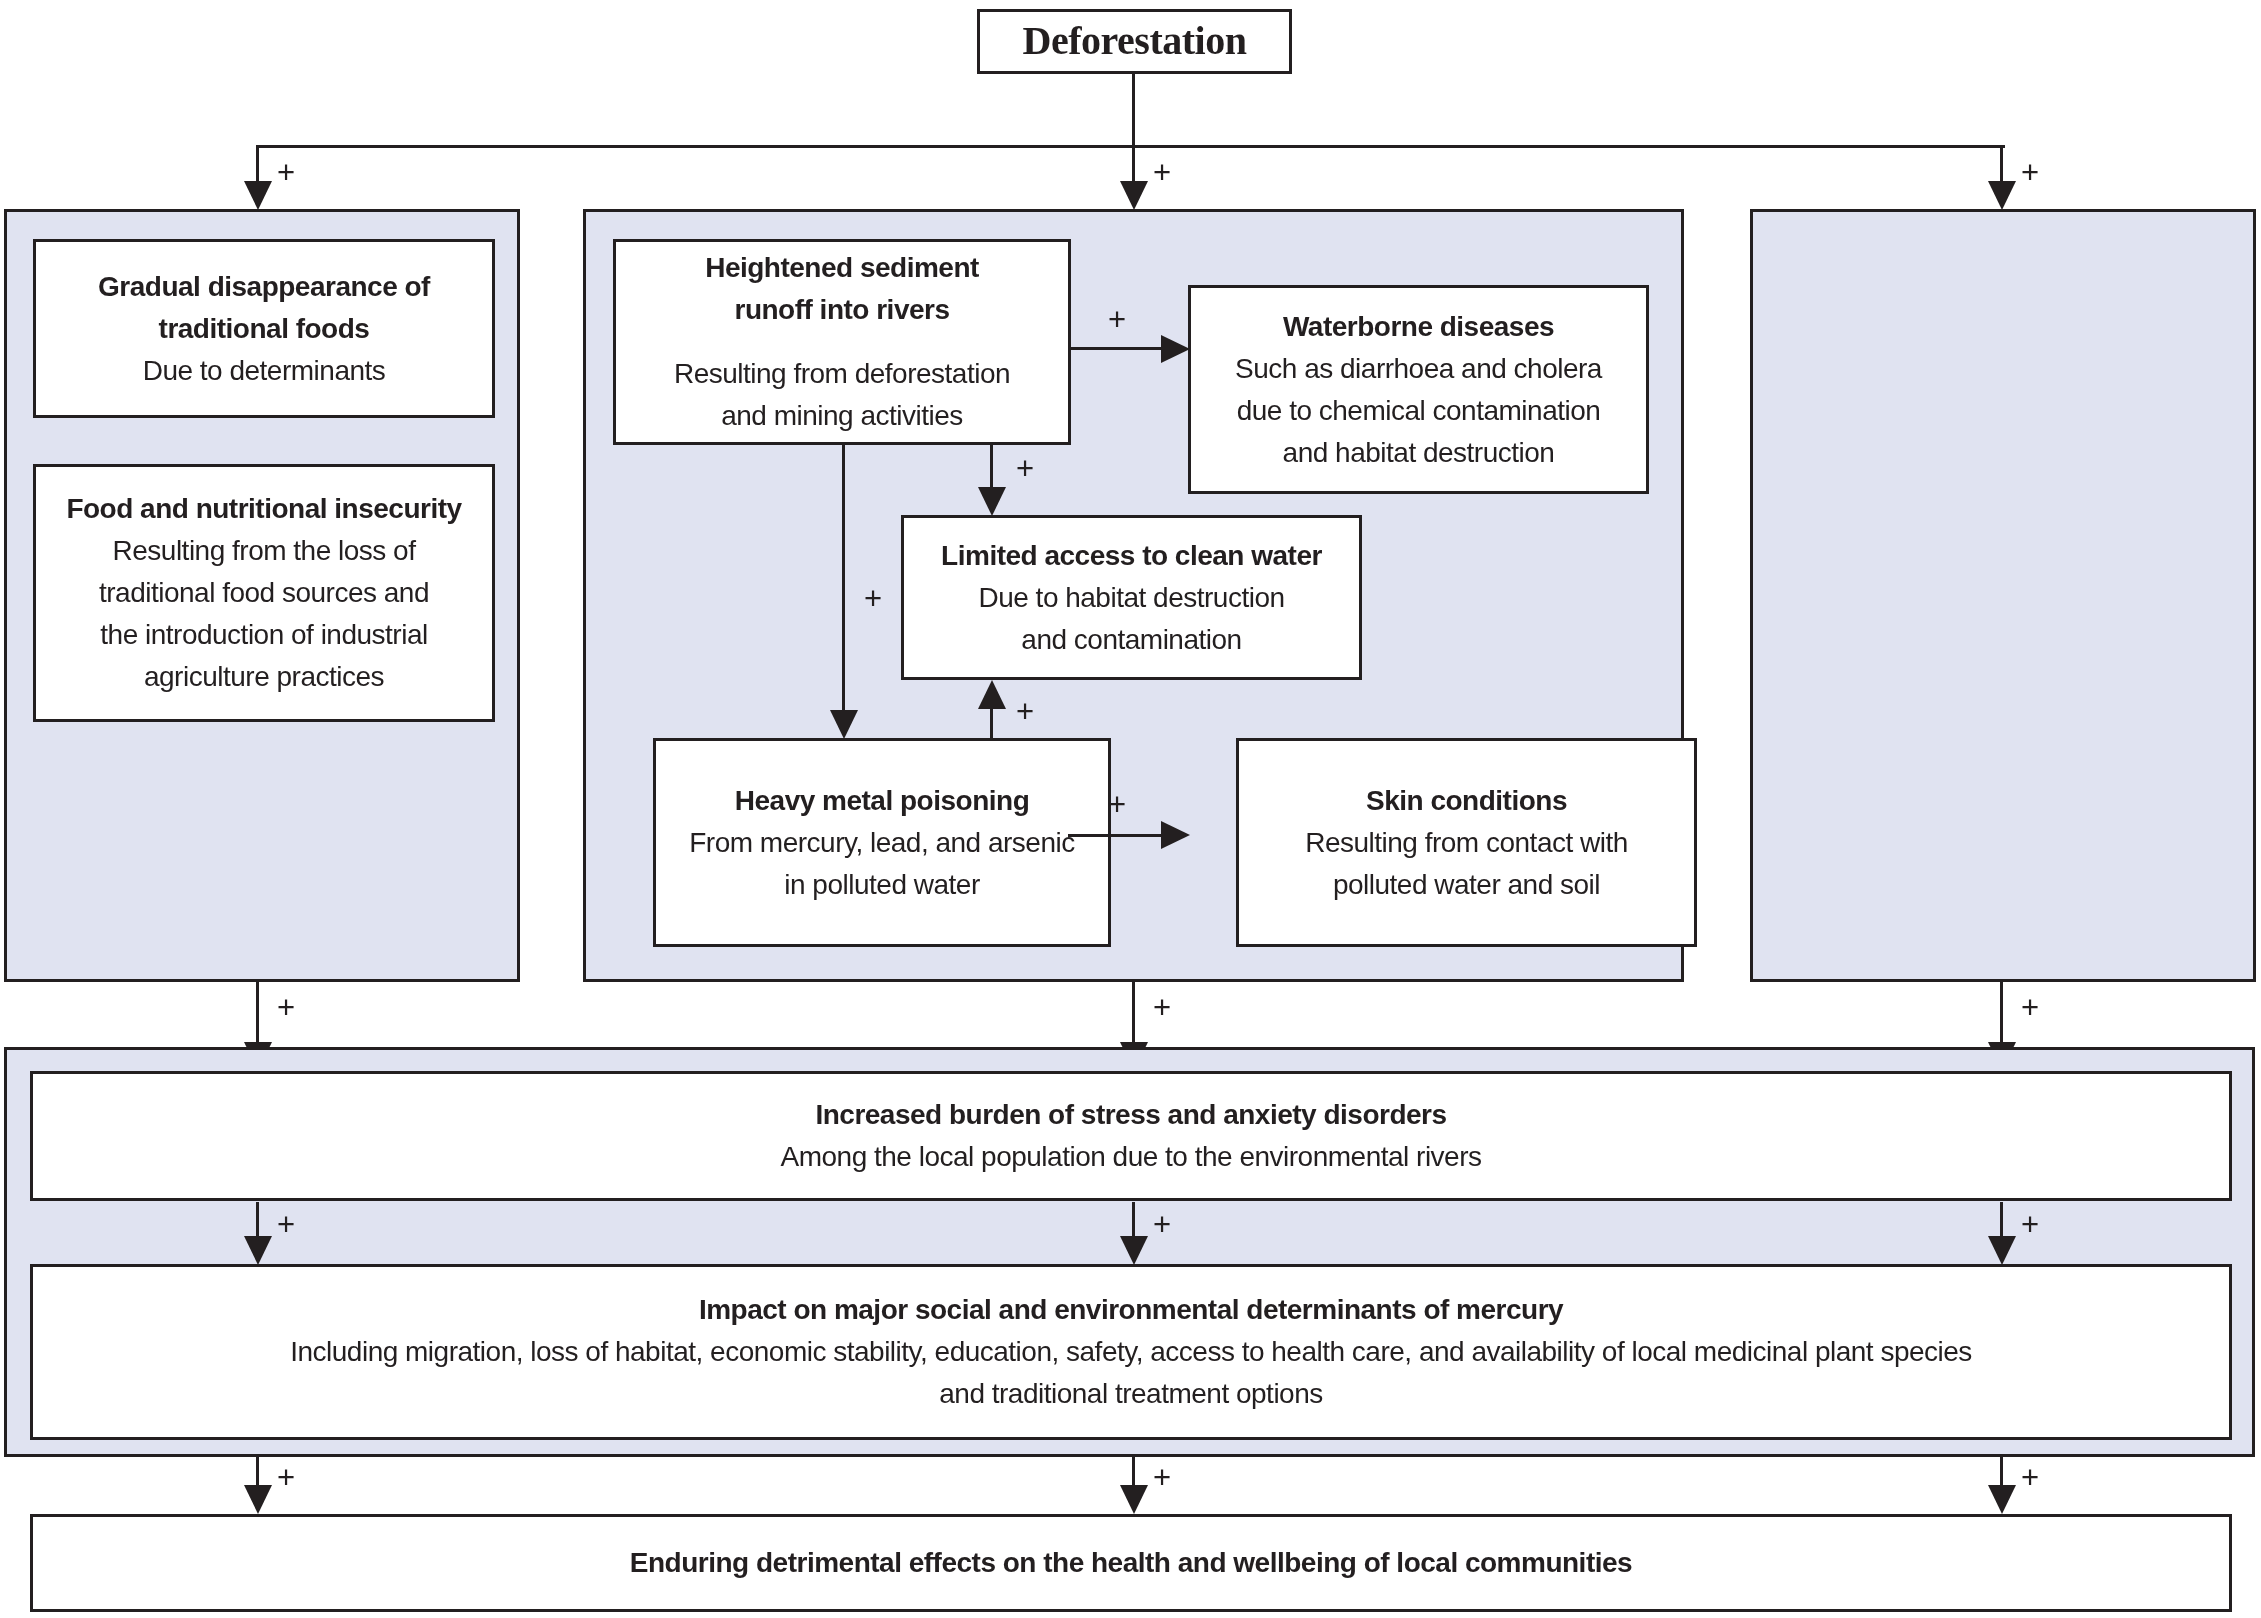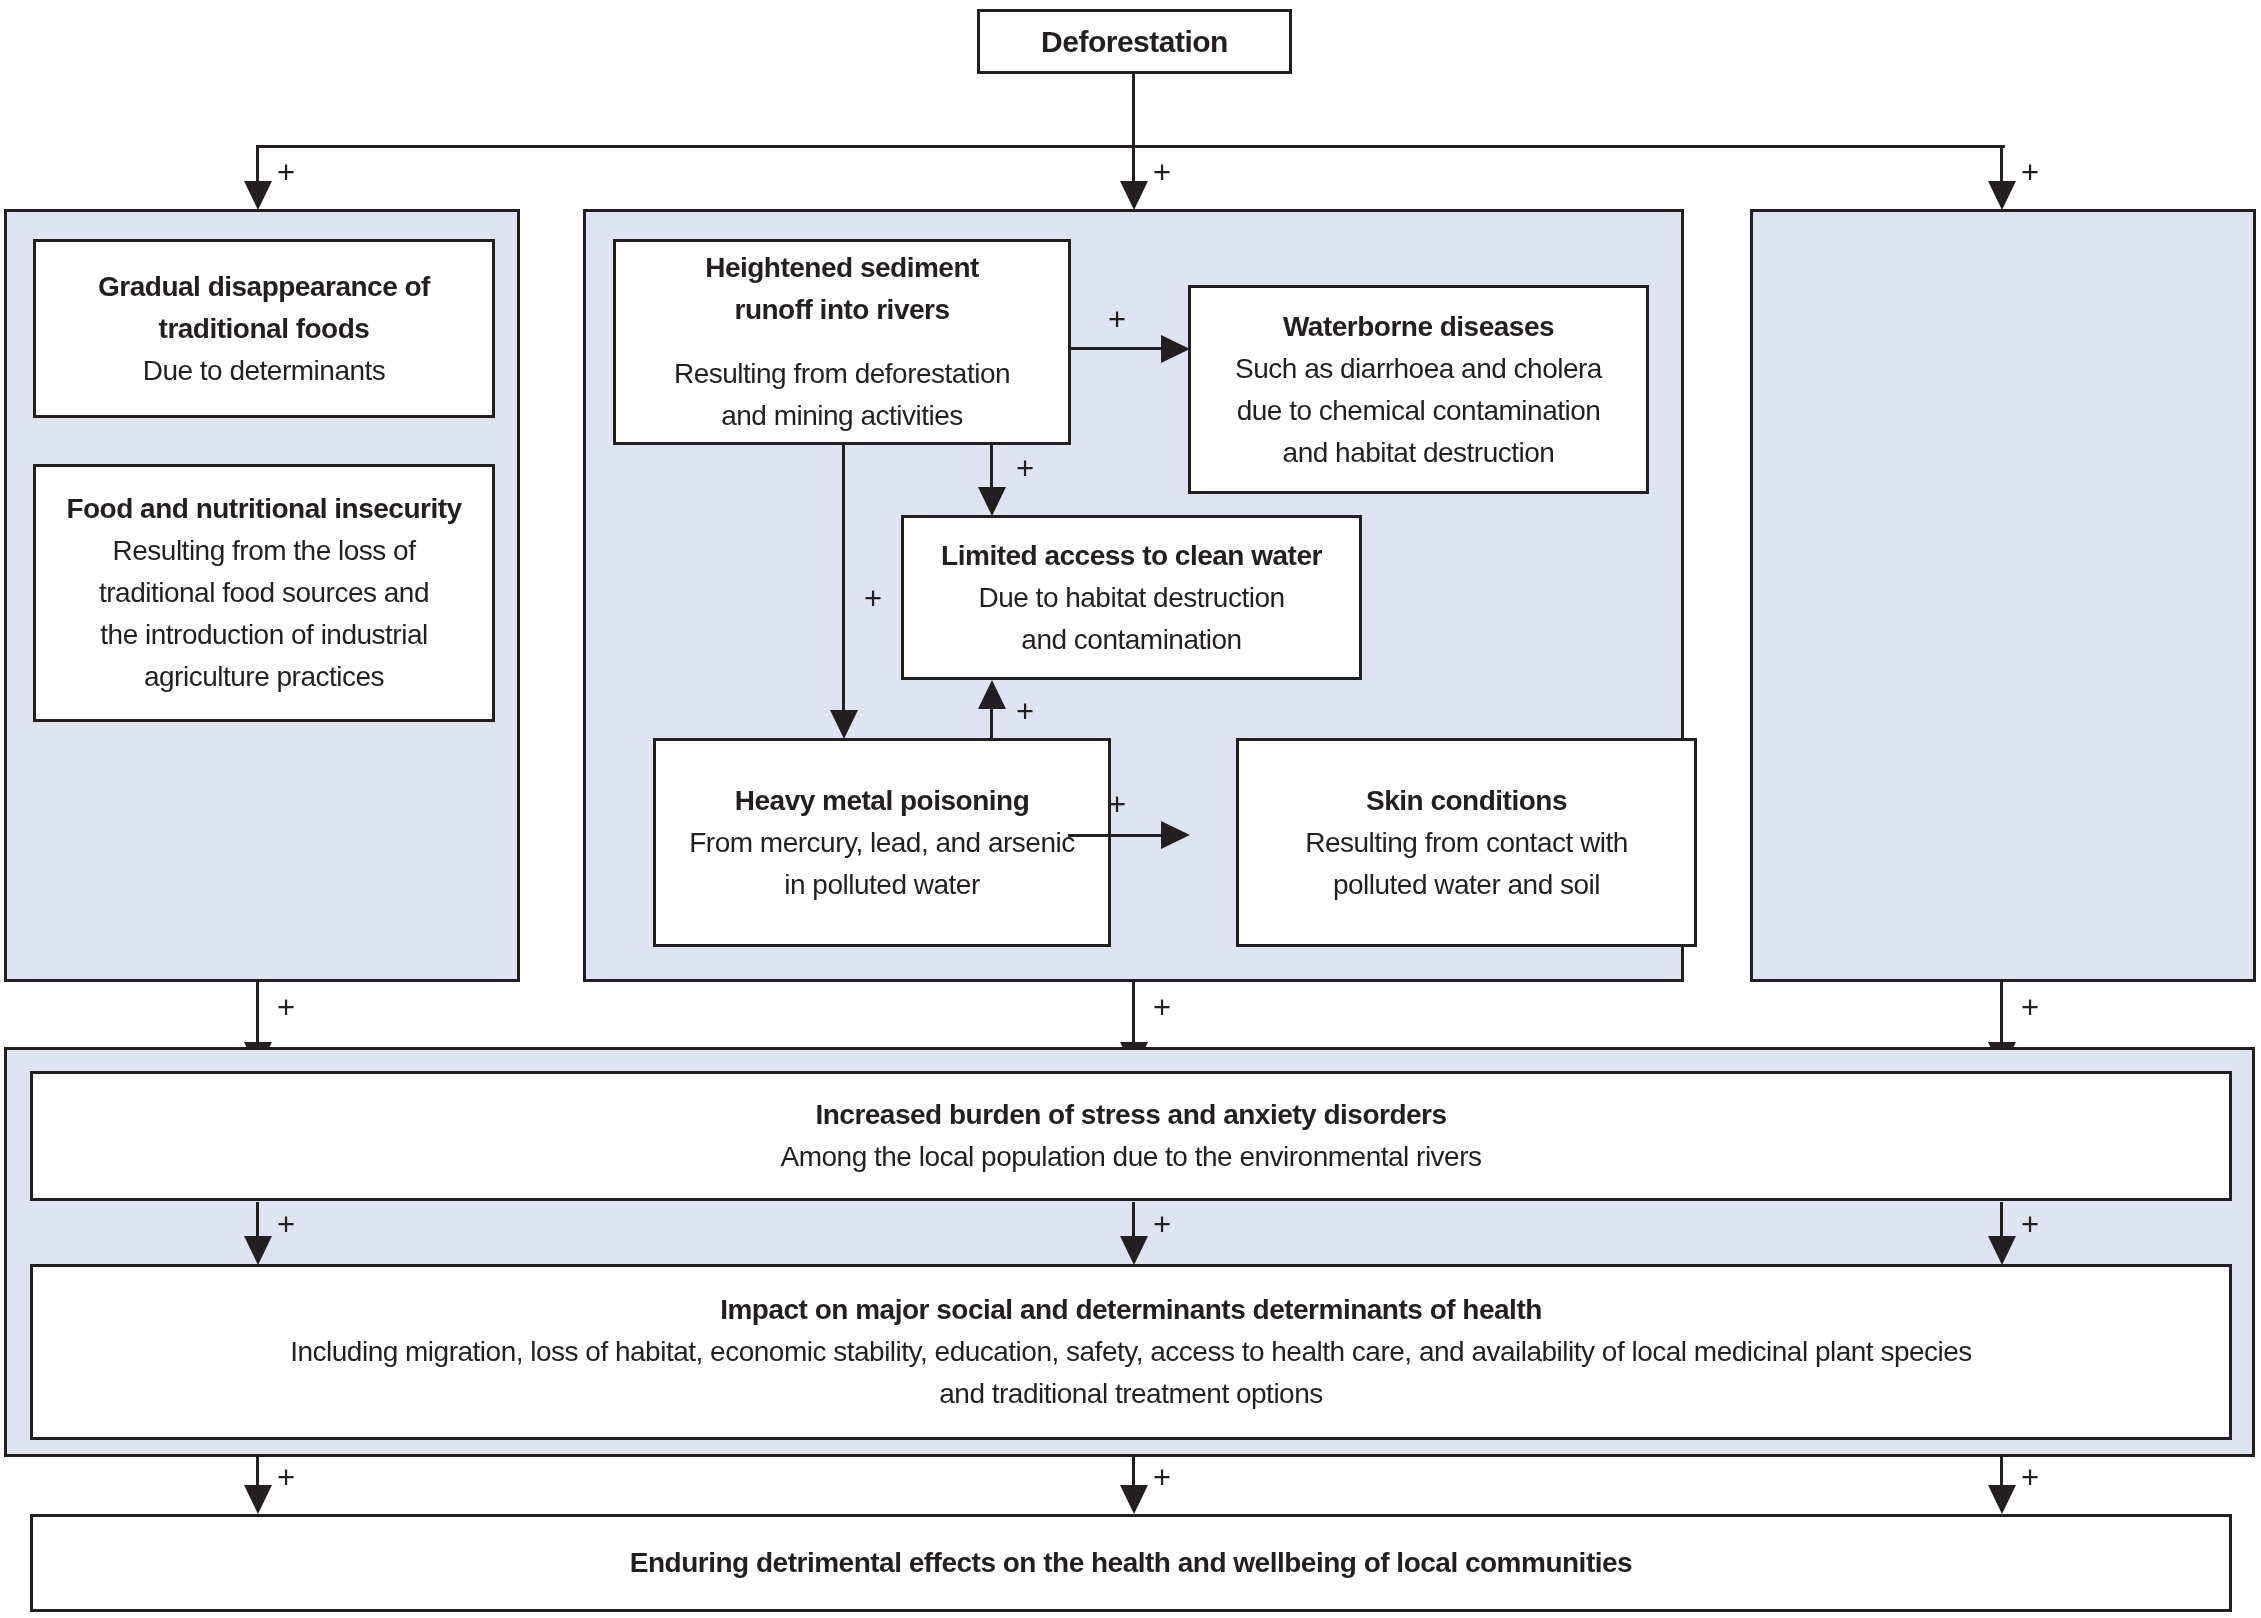--- a/index.html
+++ b/index.html
@@ -71,21 +71,21 @@
     line-height:1;
     color:#231f20;
   }
 </style>
 </head>
 <body>
 
 <div id="canvas">
 
   <div class="node" style="left:977px;top:8.7px;width:315px;height:65px;">
-    <div class="title" style="font-size:30px;">Deforestation</div>
+    <div class="title" style="font-size:40px;font-family:Liberation Serif, serif;">Deforestation</div>
   </div>
 
   <div class="vline" style="left:1132px;top:74px;height:109px;"></div>
   <div class="hline" style="left:256px;top:145px;width:1749px;"></div>
   <div class="vline" style="left:256px;top:145px;height:37px;"></div>
   <div class="vline" style="left:2000px;top:145px;height:37px;"></div>
   <div class="arr-down" style="left:244px;top:181px;"></div>
   <div class="arr-down" style="left:1120px;top:181px;"></div>
   <div class="arr-down" style="left:1988px;top:181px;"></div>
   <div class="plus" style="left:277px;top:157px;">+</div>
@@ -179,21 +179,21 @@
   <div class="vline" style="left:1132px;top:1202px;height:37px;"></div>
   <div class="vline" style="left:2000px;top:1202px;height:37px;"></div>
   <div class="arr-down" style="left:244px;top:1236px;"></div>
   <div class="arr-down" style="left:1120px;top:1236px;"></div>
   <div class="arr-down" style="left:1988px;top:1236px;"></div>
   <div class="plus" style="left:277px;top:1209px;">+</div>
   <div class="plus" style="left:1153px;top:1209px;">+</div>
   <div class="plus" style="left:2021px;top:1209px;">+</div>
 
   <div class="node" style="left:30px;top:1264px;width:2202px;height:176px;">
-    <div class="title">Impact on major social and determinants determinants of health</div>
+    <div class="title">Impact on major social and environmental determinants of mercury</div>
     <div class="body">Including migration, loss of habitat, economic stability, education, safety, access to health care, and availability of local medicinal plant species
 and traditional treatment options</div>
   </div>
 
   <div class="vline" style="left:256px;top:1457px;height:31px;"></div>
   <div class="vline" style="left:1132px;top:1457px;height:31px;"></div>
   <div class="vline" style="left:2000px;top:1457px;height:31px;"></div>
   <div class="arr-down" style="left:244px;top:1485px;"></div>
   <div class="arr-down" style="left:1120px;top:1485px;"></div>
   <div class="arr-down" style="left:1988px;top:1485px;"></div>

